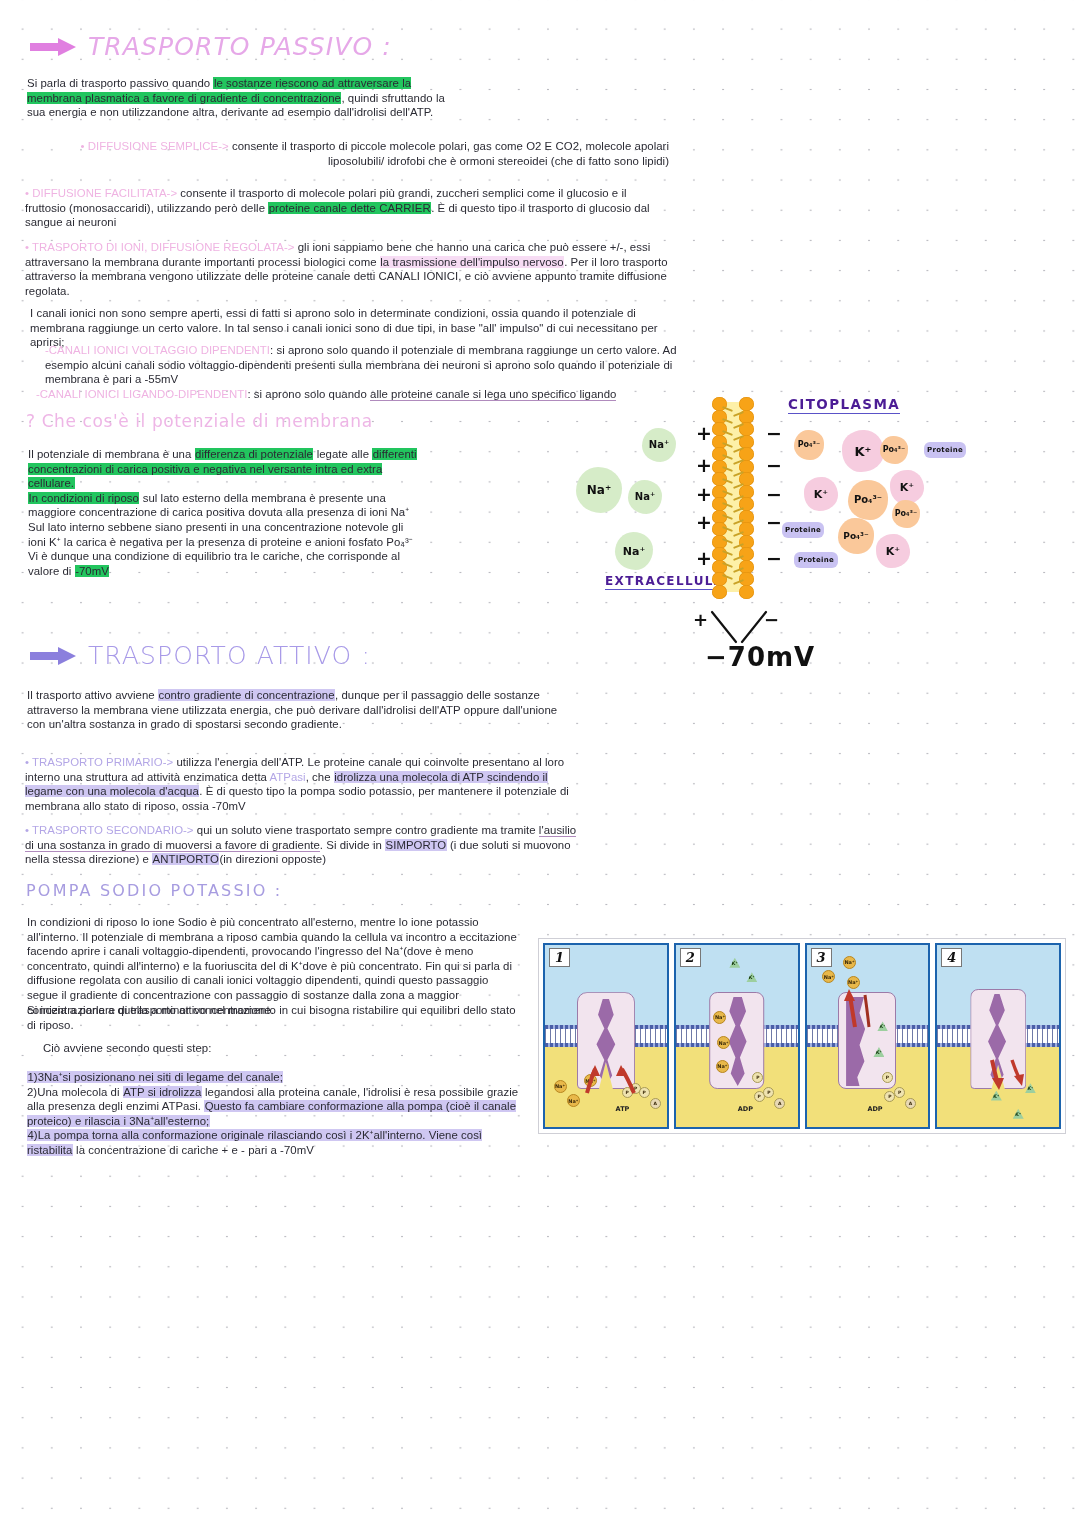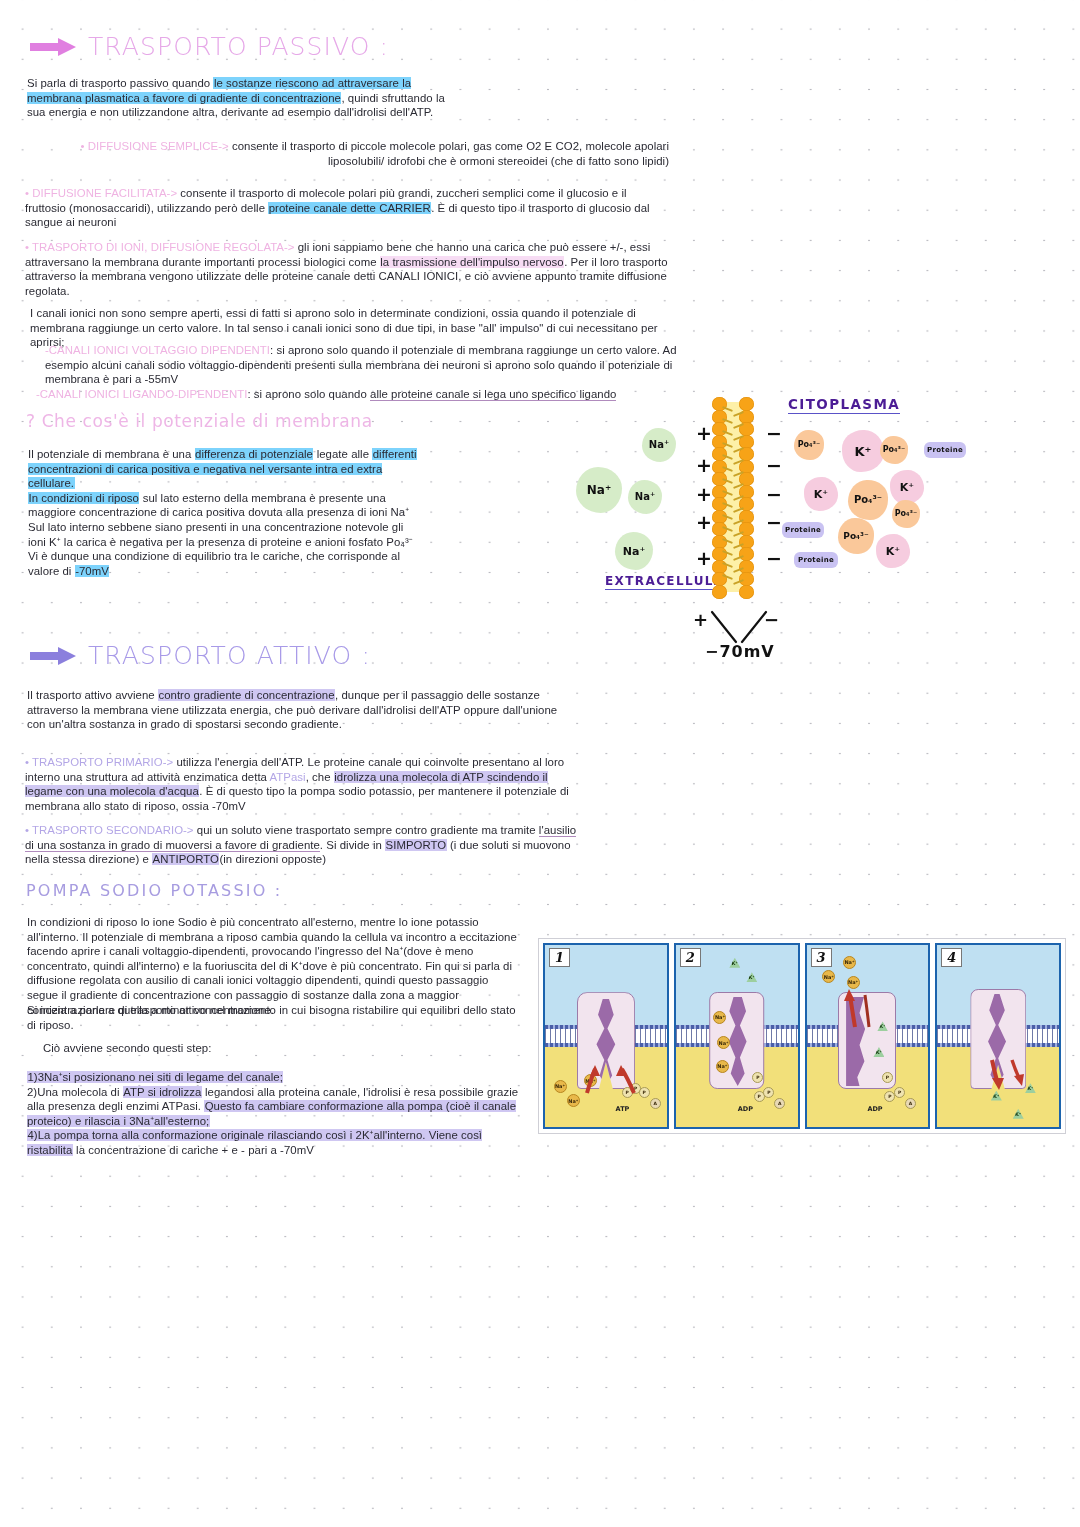--- a/index.html
+++ b/index.html
@@ -24,21 +24,21 @@
     position:absolute;
     display:flex;align-items:center;gap:10px;
     white-space:nowrap;
   }
   .head .arrow{display:block;}
   .head .htext{
     font-size:25px;letter-spacing:1.1px;
     font-family:"DejaVu Sans", sans-serif;
     font-weight:300;
   }
-  .h-passivo .htext{color:#e6a8e8;}
+  .h-passivo .htext{color:#e6a8e8;font-style:italic;}
   .h-attivo .htext{color:#a89ae8;}
 
   .subhead{
     position:absolute;white-space:nowrap;
     font-family:"DejaVu Sans", sans-serif;
     font-size:17px;letter-spacing:.6px;color:#eeb6e6;
   }
   .subhead.purple{color:#a79ce0;font-size:16px;letter-spacing:2.2px;}
 
   
@@ -47,21 +47,21 @@
     font-size:11.4px;
     line-height:14.6px;
     color:#2a2a33;
     letter-spacing:.04px;
   }
   .tb p{margin:0;}
 
   .lbl-pink{color:#efb3e2;}
   .lbl-violet{color:#b3a6e6;}
 
-  mark.pk{background:#7dd3fc;color:#2a2a33;padding:0 .5px;}
+  mark.pk{background:#22c55e;color:#2a2a33;padding:0 .5px;}
   mark.vi{background:#cfc7f2;color:#2a2a33;padding:0 .5px;}
   mark.lpk{background:#f7dcf4;color:#2a2a33;padding:0 .5px;}
   .u{border-bottom:1px solid #b08bbd;}
 
   
   #memdiag{position:absolute;left:560px;top:392px;width:520px;height:290px;}
   .mem-label{
     position:absolute;
     font-family:"DejaVu Sans", sans-serif;
     font-size:13.5px;font-weight:600;letter-spacing:1.4px;
@@ -300,21 +300,21 @@
     <div class="ion pr" style="left:222px;top:130px;width:42px;height:16px;">Proteine</div>
     <div class="ion k" style="left:316px;top:142px;width:34px;height:34px;font-size:11px;">K⁺</div>
     <div class="ion pr" style="left:234px;top:160px;width:44px;height:16px;">Proteine</div>
 
     <div class="volt" style="left:133px;top:217px;font-size:18px;">+</div>
     <div class="volt" style="left:204px;top:217px;font-size:18px;">−</div>
     <svg style="position:absolute;left:150px;top:218px;" width="60" height="34" viewBox="0 0 60 34">
       <path d="M2 2 L26 32" stroke="#111" stroke-width="2.2" fill="none" stroke-linecap="round"></path>
       <path d="M56 2 L32 32" stroke="#111" stroke-width="2.2" fill="none" stroke-linecap="round"></path>
     </svg>
-    <div class="volt" style="left:145px;top:250px;font-size:16px;letter-spacing:1px;">−70mV</div>
+    <div class="volt" style="left:145px;top:250px;font-size:26px;letter-spacing:1px;">−70mV</div>
   </div>
 
   <div class="head h-attivo" style="left:28px;top:641px;">
     <svg class="arrow" width="50" height="22" viewBox="0 0 50 22">
       <path d="M2 7 H30 V2 L48 11 L30 20 V15 H2 Z" fill="#8b7fdd"></path>
     </svg>
     <span class="htext">TRASPORTO ATTIVO :</span>
   </div>
 
   <div class="tb" style="left:27px;top:688px;width:550px;">

